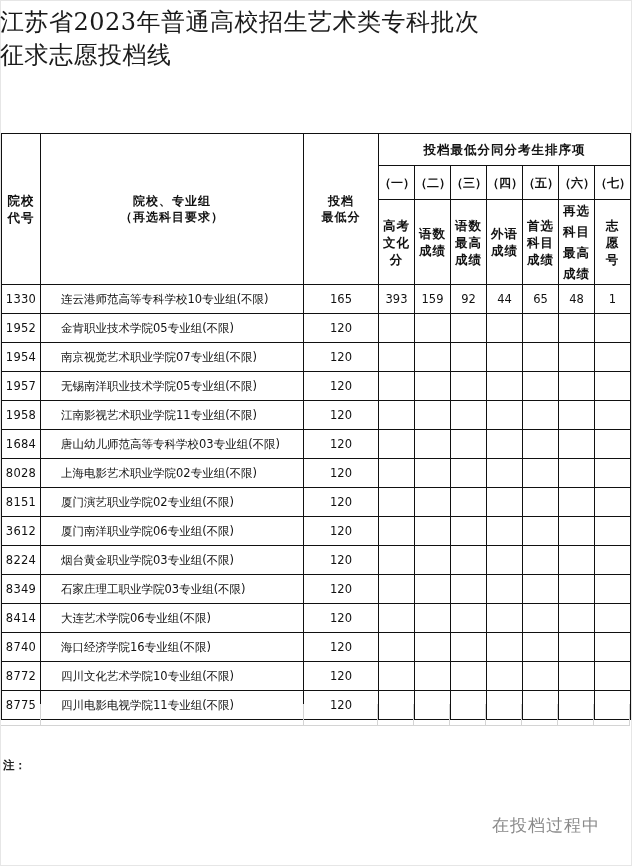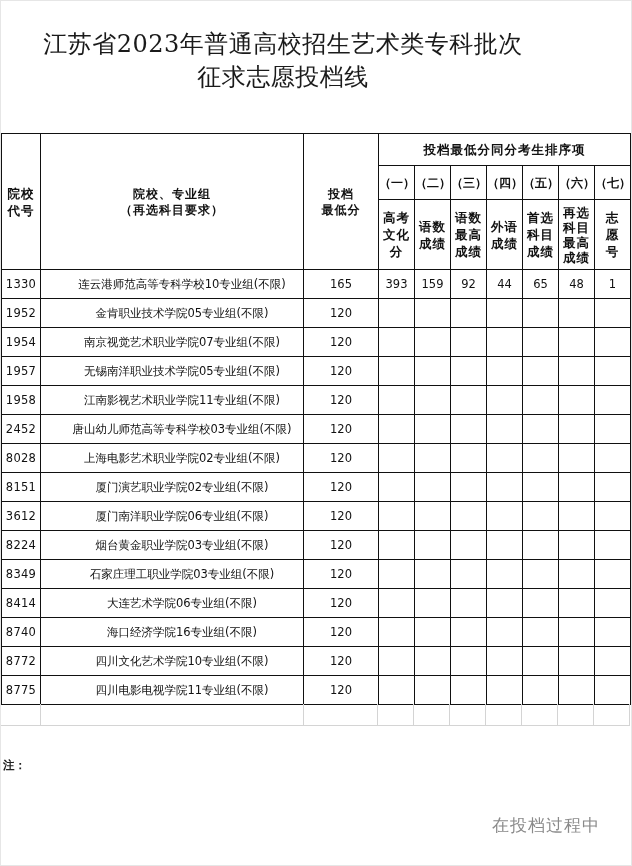--- a/index.html
+++ b/index.html
@@ -1,36 +1,36 @@
 <!DOCTYPE html>
 <html><head>
 <meta charset="utf-8">
 <style>
   * { box-sizing: border-box; margin: 0; padding: 0; }
   html, body { width: 632px; height: 866px; background: #ffffff; overflow: hidden; }
   body { position: relative; font-family: "DejaVu Serif", "Liberation Serif", serif; color: #111; }
 
-  .title-block { position: absolute; left: 0; top: 28px; width: 566px; text-align: center; }
+  .title-block { position: absolute; left: 0; top: 6px; width: 566px; }
   .title-line { font-family: "DejaVu Serif", "Liberation Serif", serif; font-size: 24px; line-height: 33px; color: #1a1a1a; letter-spacing: 0.5px; }
 
   table.grid {
     position: absolute; left: 1px; top: 133px;
     border-collapse: collapse; table-layout: fixed;
     width: 629px;
   }
   table.grid td, table.grid th {
     border: 1.5px solid #111;
     text-align: center; vertical-align: middle;
     font-family: "DejaVu Sans", "Liberation Sans", sans-serif;
     font-size: 11.5px; color: #111; padding: 0;
     overflow: hidden; white-space: nowrap;
   }
   table.grid th { font-weight: bold; font-size: 12px; line-height: 16px; white-space: normal; }
   table.grid th.narrow { font-size: 12.5px; line-height: 17px; letter-spacing: 1px; padding: 0 3px; }
-  table.grid td.name { text-align: center; padding-left: 20px; font-size: 11.5px; }
+  table.grid td.name { text-align: left; padding-left: 20px; font-size: 11.5px; }
   table.grid td.code { font-size: 11.5px; letter-spacing: 0.3px; }
   tr.h1 { height: 32px; }
   tr.h2 { height: 34px; }
   tr.h3 { height: 70px; }
   tr.data { height: 29px; }
 
   .blank-grid { position: absolute; left: 1px; top: 704px; width: 629px; height: 22px; display: flex; }
   .blank-grid div { border-left: 1px solid #d4d4d4; height: 100%; }
   .blank-grid .bottom { position: absolute; left: 0; right: 0; bottom: 0; border-bottom: 1px solid #d4d4d4; }
 
@@ -97,21 +97,21 @@
       <th class="narrow stack" style="white-space:pre-line;">语数
 成绩</th>
       <th class="narrow stack" style="white-space:pre-line;">语数
 最高
 成绩</th>
       <th class="narrow stack" style="white-space:pre-line;">外语
 成绩</th>
       <th class="narrow stack" style="white-space:pre-line;">首选
 科目
 成绩</th>
-      <th class="narrow stack" style="white-space:pre-line; line-height:15px;">再选
+      <th class="narrow stack" style="white-space:pre-line; line-height:21px;">再选
 科目
 最高
 成绩</th>
       <th class="narrow stack" style="white-space:pre-line;">志
 愿
 号</th>
     </tr>
   </thead>
   <tbody id="rows">
       <tr class="data">
@@ -168,21 +168,21 @@
         <td>120</td>
         <td></td>
         <td></td>
         <td></td>
         <td></td>
         <td></td>
         <td></td>
         <td></td>
       </tr>
       <tr class="data">
-        <td class="code">2452</td>
+        <td class="code">1684</td>
         <td class="name">唐山幼儿师范高等专科学校03专业组(不限)</td>
         <td>120</td>
         <td></td>
         <td></td>
         <td></td>
         <td></td>
         <td></td>
         <td></td>
         <td></td>
       </tr>

